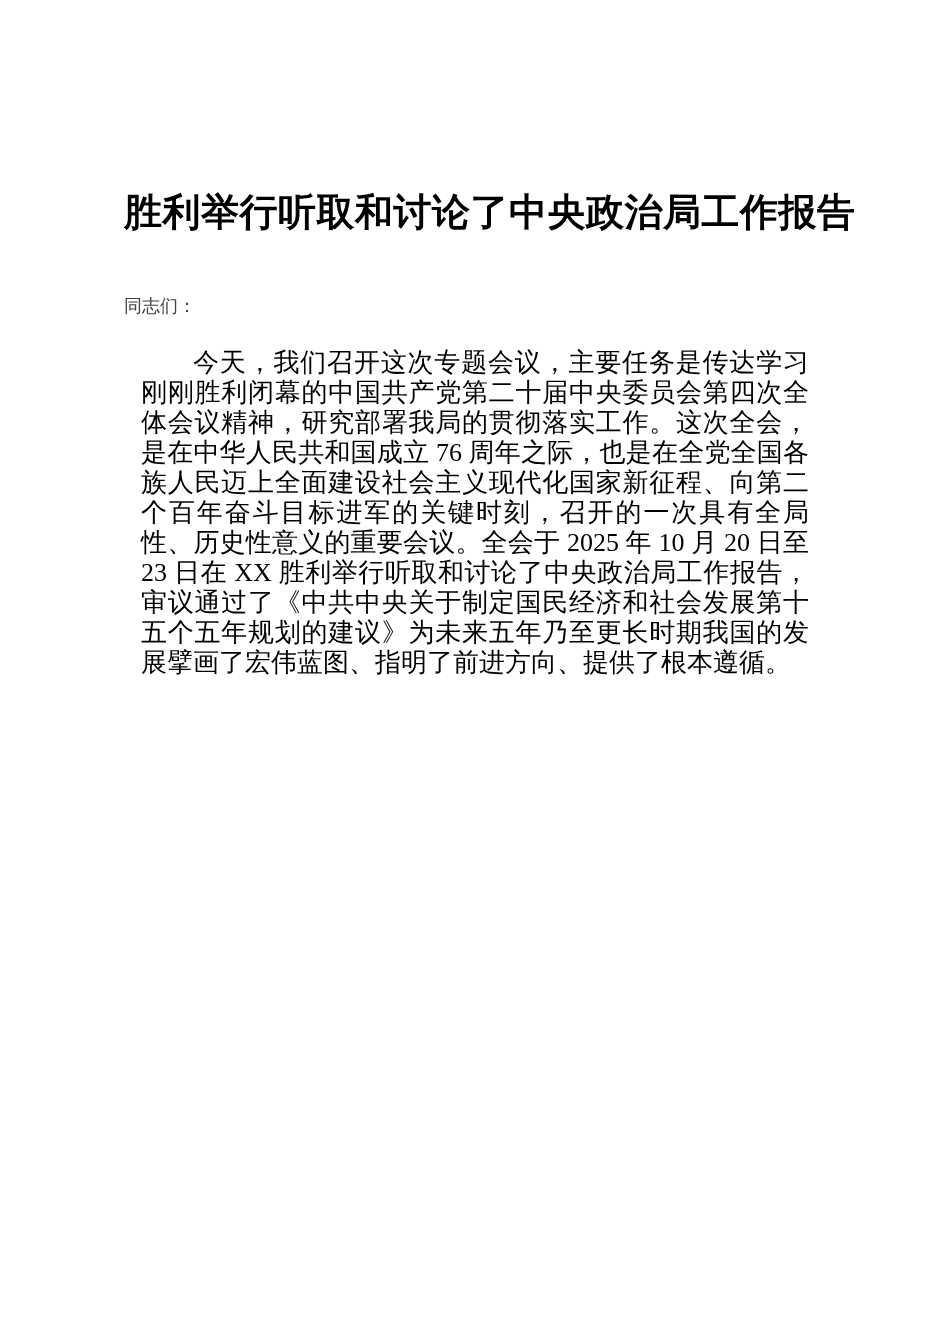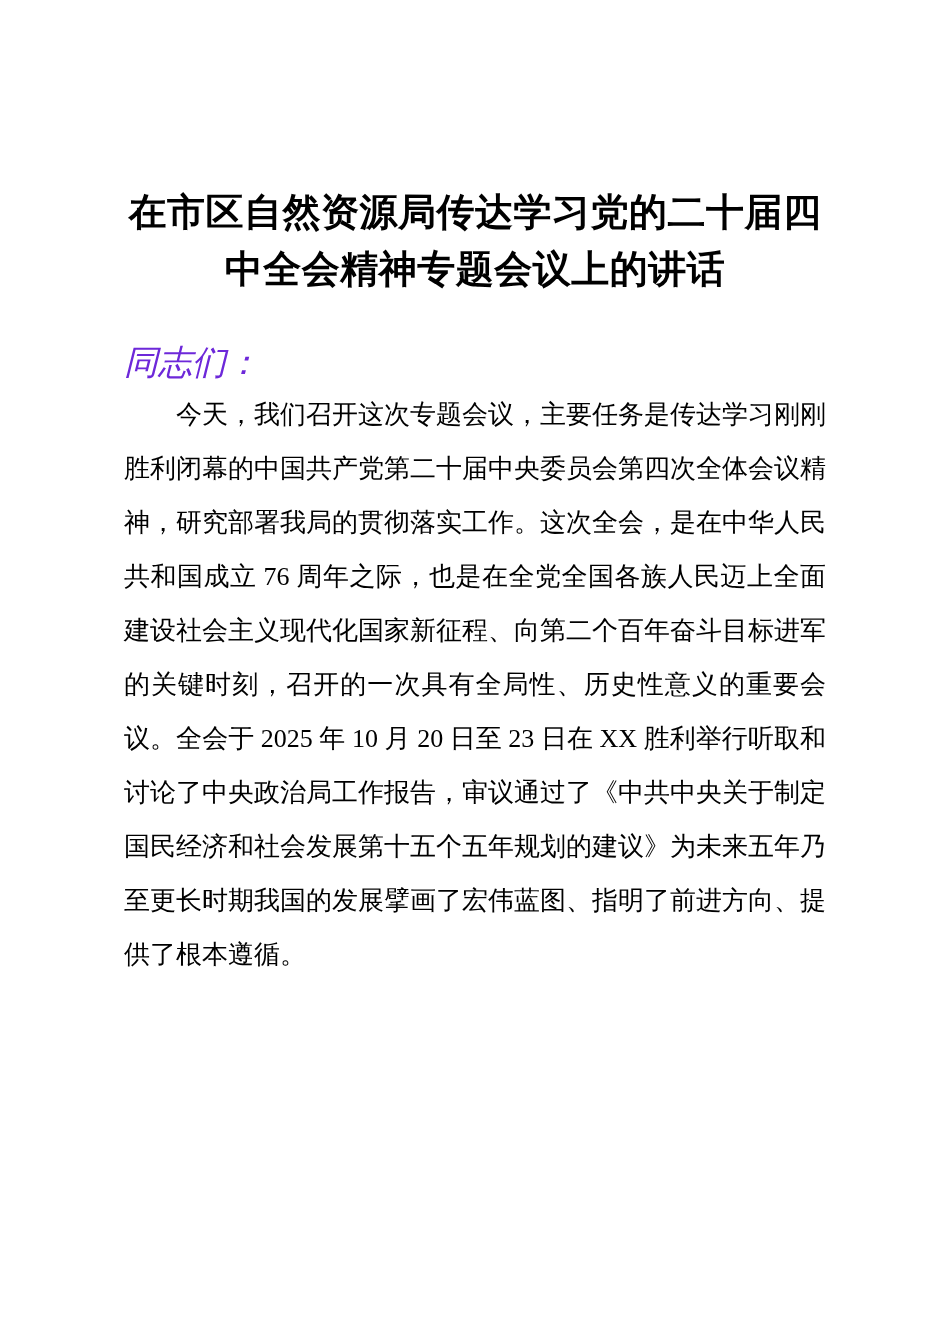--- a/index.html
+++ b/index.html
@@ -32,42 +32,40 @@
     letter-spacing: 0.5px;
     color: #000000;
   }
   .title-line {
     display: block;
     white-space: nowrap;
   }
   .salutation {
     margin: 0;
     padding: 0;
-    font-size: 34px;
+    font-size: 18px;
     line-height: 50px;
     text-align: justify;
-    color: #6d28d9;
-    font-style: italic;
+    color: #404040;
   }
   .body-para {
-    margin: 0;
+    margin: 17px;
     padding: 0;
     font-size: 26px;
-    line-height: 54px;
+    line-height: 30px;
     text-align: justify;
     text-indent: 2em;
     color: #000000;
     overflow-wrap: break-word;
   }
 </style>
 </head>
 <body>
 
 <div class="page">
   <div class="content">
     <h1 class="title">
-      <span class="title-line">在市区自然资源局传达学习党的二十届四</span>
-      <span class="title-line">中全会精神专题会议上的讲话</span>
+      <span class="title-line">胜利举行听取和讨论了中央政治局工作报告</span>
     </h1>
     <p class="salutation">同志们：</p>
     <p class="body-para">今天，我们召开这次专题会议，主要任务是传达学习刚刚胜利闭幕的中国共产党第二十届中央委员会第四次全体会议精神，研究部署我局的贯彻落实工作。这次全会，是在中华人民共和国成立 76 周年之际，也是在全党全国各族人民迈上全面建设社会主义现代化国家新征程、向第二个百年奋斗目标进军的关键时刻，召开的一次具有全局性、历史性意义的重要会议。全会于 2025 年 10 月 20 日至 23 日在 XX 胜利举行听取和讨论了中央政治局工作报告，审议通过了《中共中央关于制定国民经济和社会发展第十五个五年规划的建议》为未来五年乃至更长时期我国的发展擘画了宏伟蓝图、指明了前进方向、提供了根本遵循。</p>
   </div>
 </div>
 
 </body></html>

